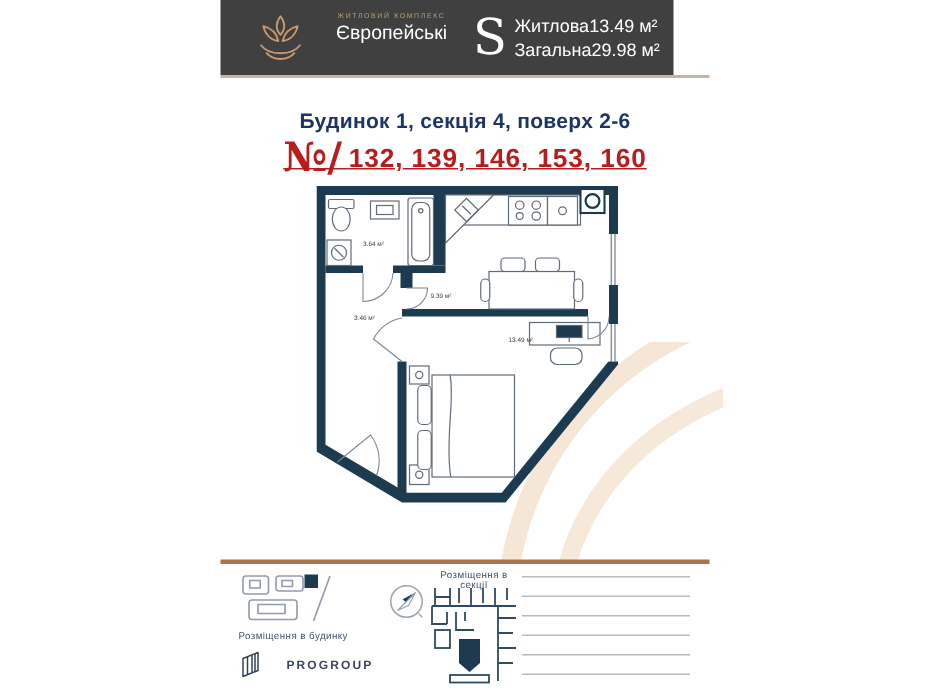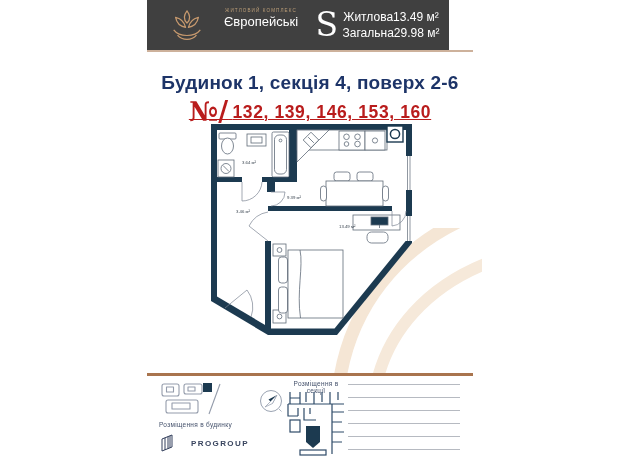--- a/index.html
+++ b/index.html
@@ -14,26 +14,26 @@
   .header{position:absolute;left:0;top:0;width:302px;height:50px;background:#404040;}
   .header-underline{position:absolute;left:0;top:50px;width:326px;height:2px;background:#cdb19b;}
   .logo{position:absolute;left:21px;top:5px;}
   .brand{position:absolute;left:60px;top:8px;width:108px;text-align:center;color:#fff;}
   .brand .small{font-size:4.6px;letter-spacing:1.1px;color:#bd9f78;margin-bottom:2px;white-space:nowrap;}
   .brand .l1{font-size:13px;line-height:14px;}
   .brand .l2{font-size:12px;line-height:13px;}
   .areas{position:absolute;right:10px;top:6px;display:flex;align-items:flex-start;color:#fff;}
   .areas .sglyph{font-family:"DejaVu Serif",serif;font-size:33px;line-height:37px;font-weight:400;margin-right:5px;}
   .areas .rows{width:96px;margin-top:3px;}
-  .areas .row{display:flex;justify-content:center;font-size:12px;line-height:16px;white-space:nowrap;}
+  .areas .row{display:flex;justify-content:flex-start;font-size:12px;line-height:16px;white-space:nowrap;}
   .areas .val{font-weight:500;}
 
   
   .title-block{position:absolute;left:0;top:72px;width:326px;text-align:center;}
-  .loc-title{font-size:19px;font-weight:bold;color:#1d3468;letter-spacing:0.2px;}
+  .loc-title{font-size:14px;font-weight:bold;color:#1d3468;letter-spacing:0.2px;}
   .numbers{margin-top:2px;color:#b91c1c;white-space:nowrap;text-decoration:underline;}
   .numbers .no{font-family:"DejaVu Serif",serif;font-size:27px;font-weight:600;vertical-align:-3px;}
   .numbers .nums{font-size:17.5px;font-weight:bold;letter-spacing:0.6px;}
 
   
   .watermark{position:absolute;left:165px;top:228px;z-index:0;}
   .plan{position:absolute;left:64px;top:124px;z-index:1;}
   .plan text{font-family:"Liberation Sans",sans-serif;font-size:4.3px;fill:#3a4550;}
 
   

